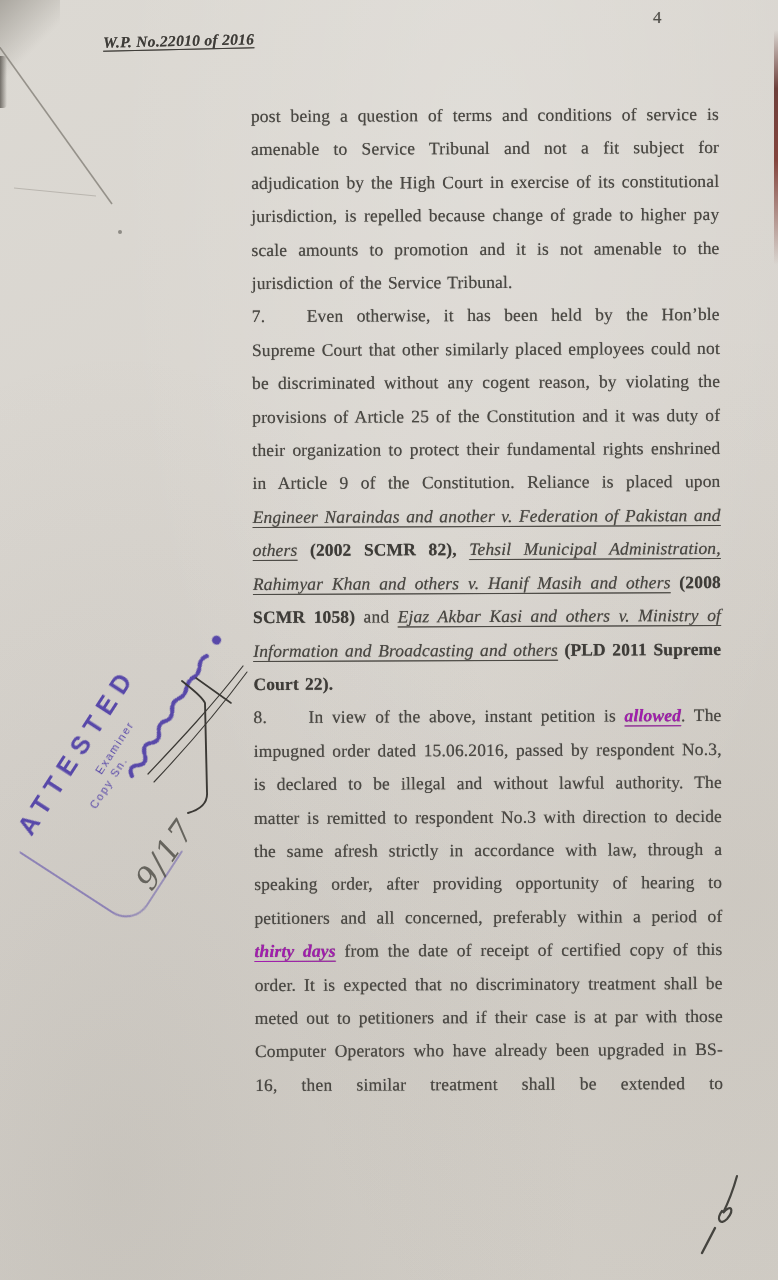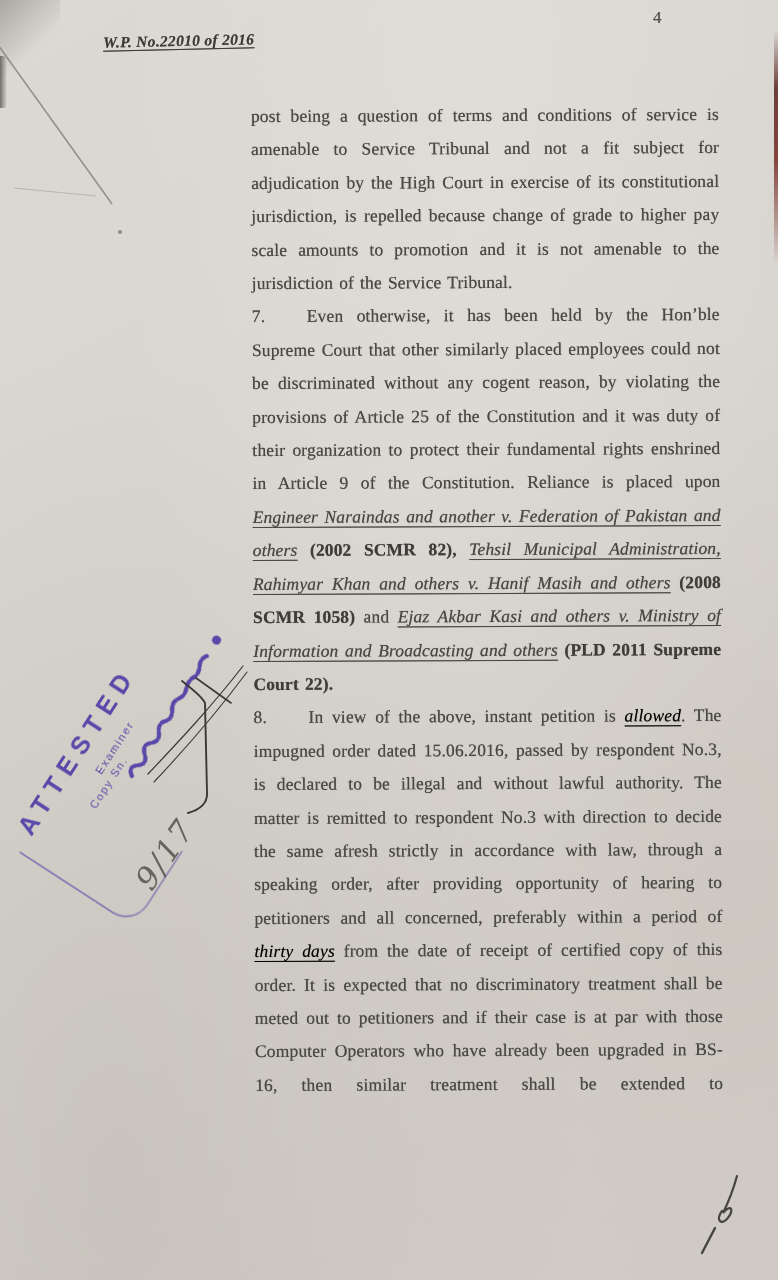--- a/index.html
+++ b/index.html
@@ -35,21 +35,21 @@
     text-align:justify;letter-spacing:.15px;word-spacing:1.5px;
     transform:rotate(-.25deg);
     text-shadow:0 0 .7px rgba(72,70,65,.75);
   }
   .doc-body p{margin:0;}
   .doc-body p:last-child{text-align-last:justify;}
   .para-num{display:inline-block;width:55px;}
   .seg-n{}
   .seg-b{font-weight:bold;color:#3e3c38;}
   .seg-iu{font-style:italic;text-decoration:underline;text-underline-offset:3.5px;text-decoration-thickness:1px;}
-  .seg-biu{font-weight:normal;font-style:italic;text-decoration:underline;text-underline-offset:3.5px;color:#000000;}
+  .seg-biu{font-weight:bold;font-style:italic;text-decoration:underline;text-underline-offset:3.5px;color:#a21caf;}
   
   .stamp{
     position:absolute;left:8px;top:678px;width:280px;height:150px;
     transform:rotate(-57deg);transform-origin:50% 50%;
     color:#4b3aa6;filter:blur(.35px);opacity:.9;
   }
   .stamp-frame{
     position:absolute;left:-14px;top:-12px;width:300px;height:168px;
     border-left:2px solid rgba(75,58,166,.55);
     border-bottom:2px solid rgba(75,58,166,.45);

